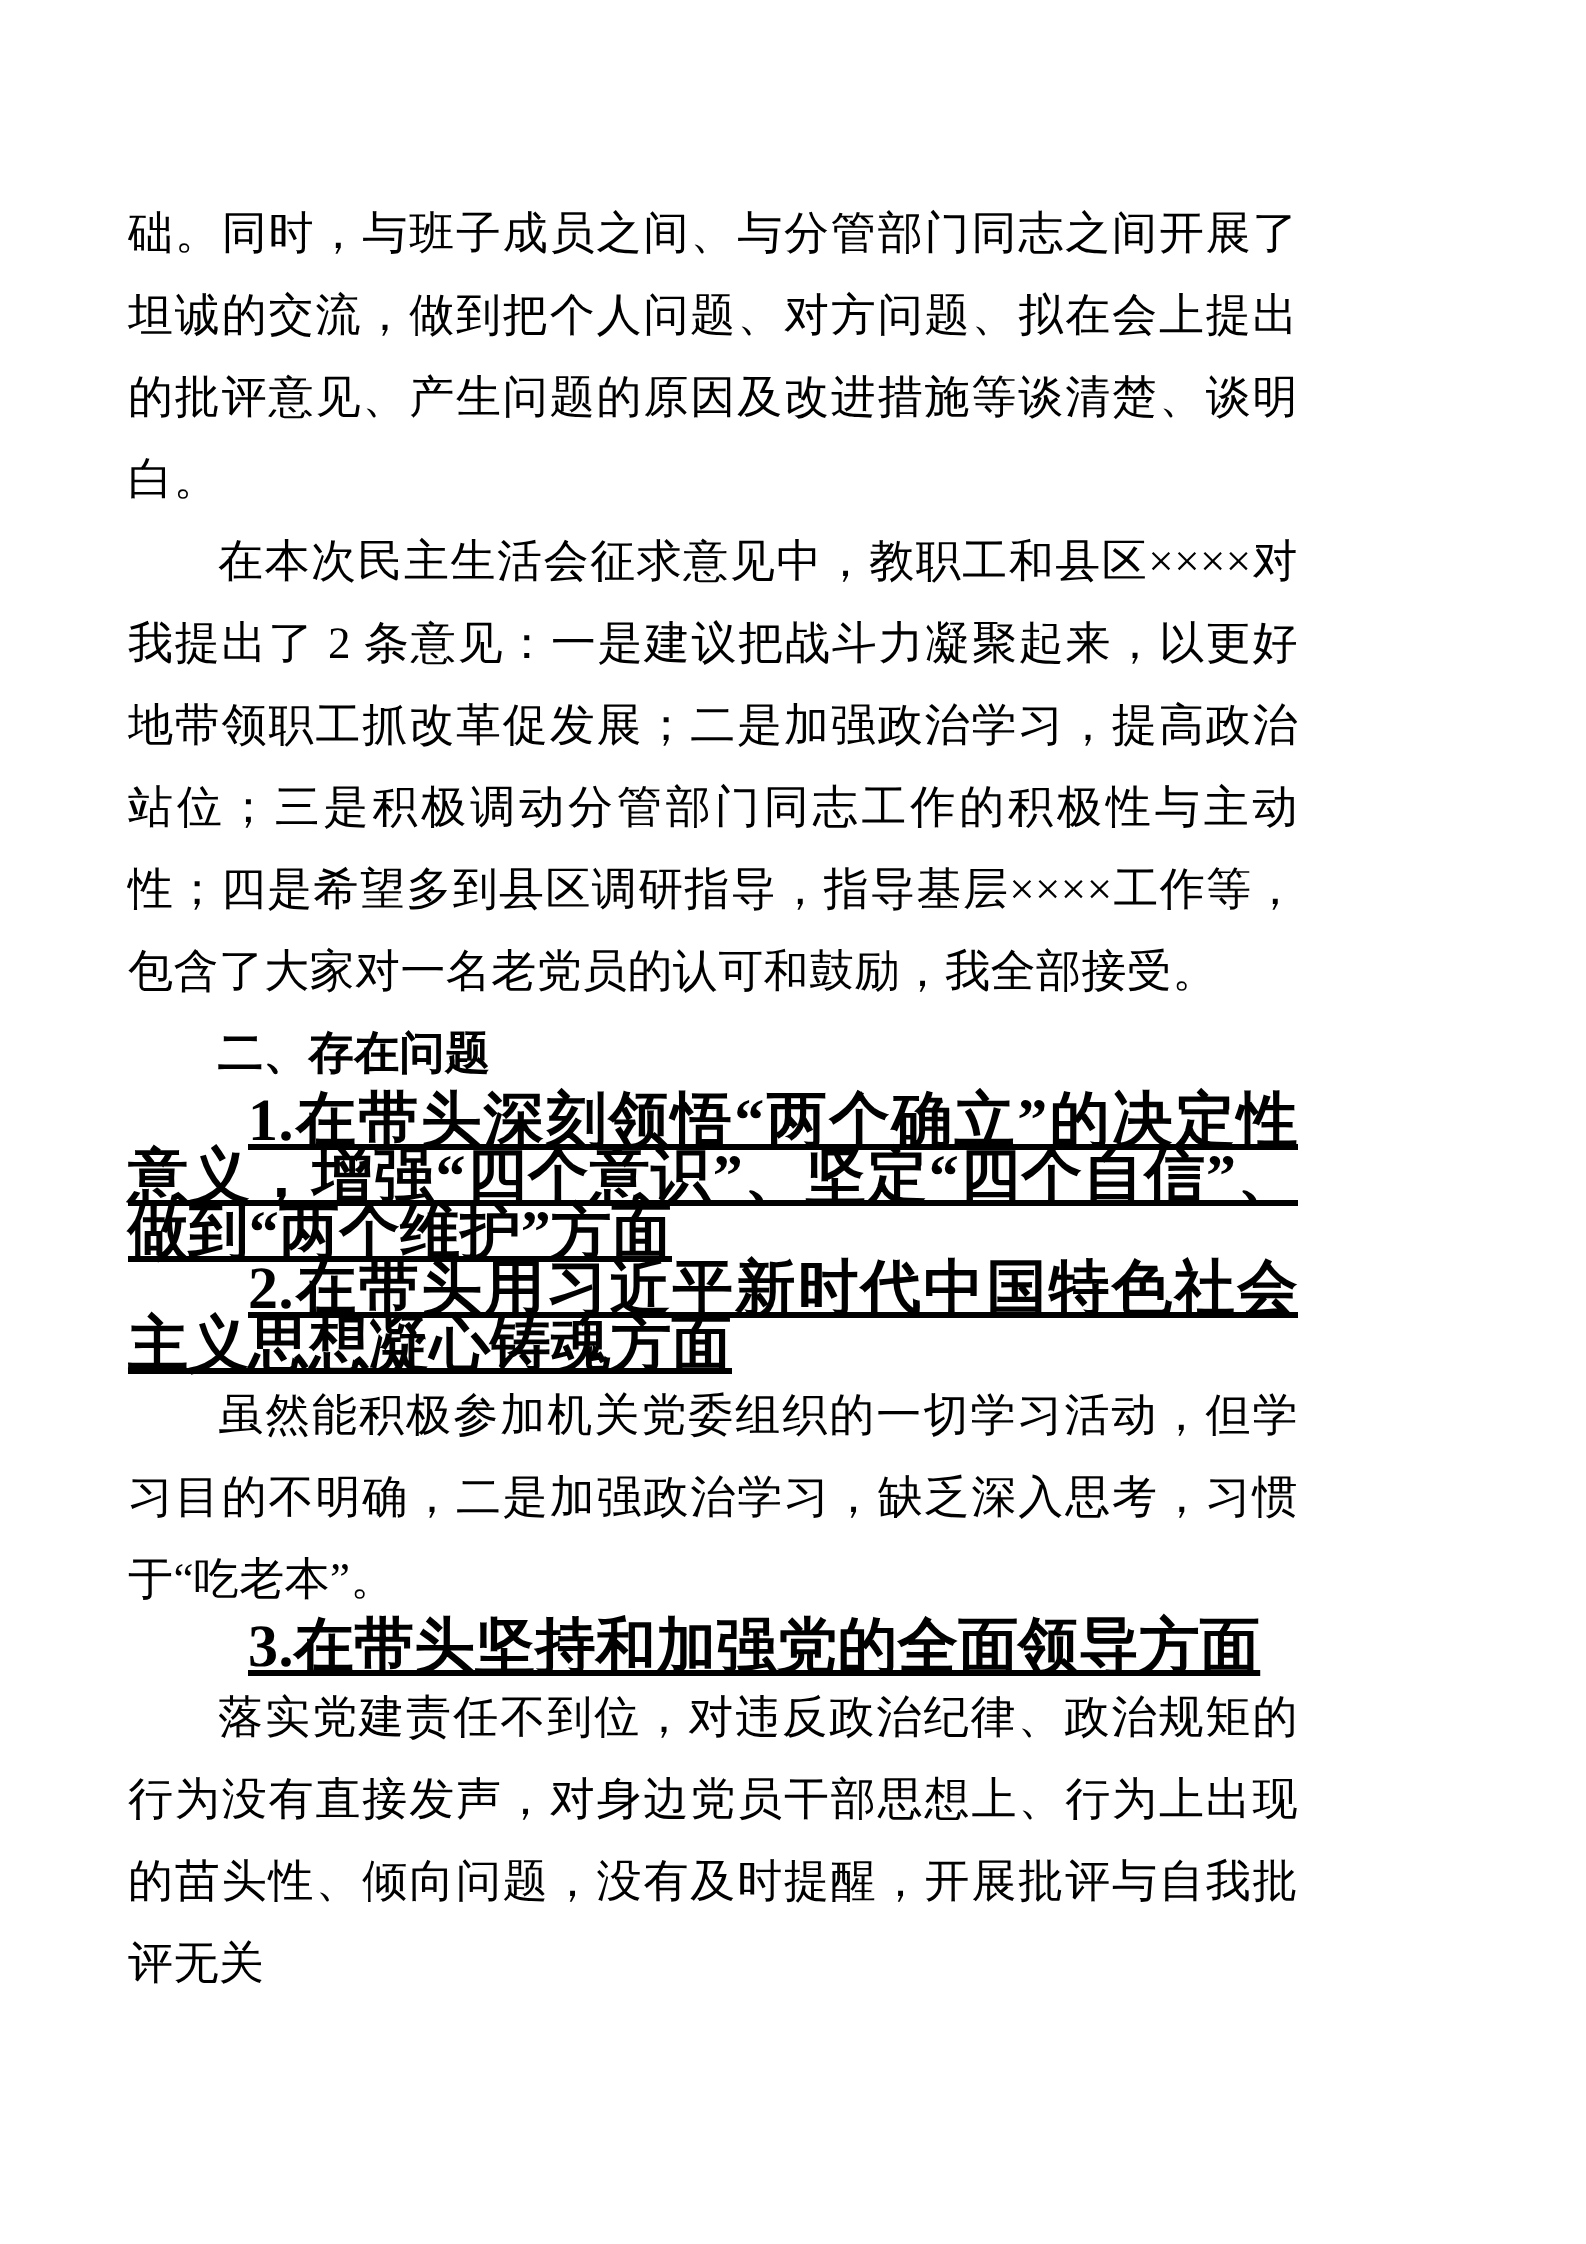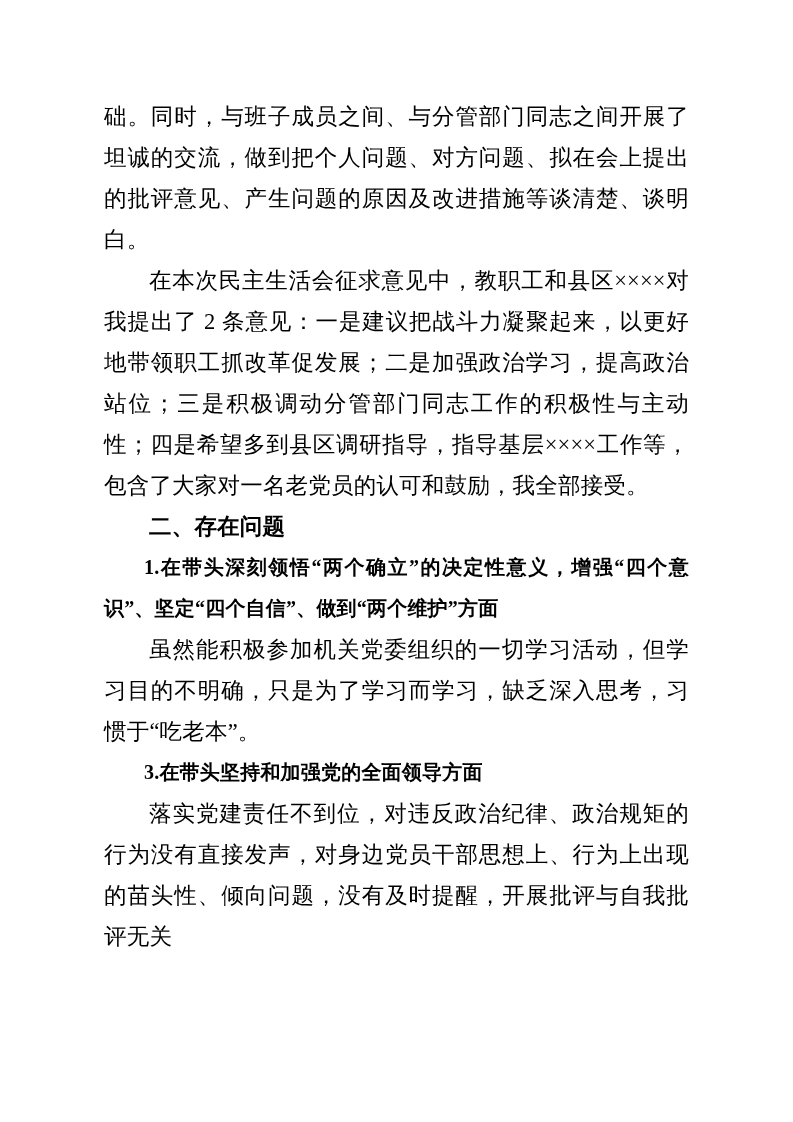--- a/index.html
+++ b/index.html
@@ -12,21 +12,21 @@
     height: 1122px;
     font-family: "Liberation Serif", "DejaVu Serif", serif;
     color: #000000;
     position: relative;
     overflow: hidden;
   }
   .page {
     box-sizing: border-box;
     width: 793px;
     height: 1122px;
-    padding: 96px 104px 0 104px;
+    padding: 96px 104px 0 64px;
   }
   .doc-body {
     width: 585px;
   }
   p {
     margin: 0;
     font-size: 22.5px;
     line-height: 41px;
     text-align: justify;
     text-justify: inter-ideograph;
@@ -38,43 +38,45 @@
   .heading {
     font-weight: bold;
     text-indent: 2em;
     font-size: 22.5px;
     line-height: 41px;
     font-family: Liberation Serif, serif;
   }
   .subheading {
     font-weight: bold;
     text-indent: 2em;
-    font-size: 20px;
-    line-height: 41px;
+    font-size: 30px;
+    line-height: 28px;
+    text-decoration: underline;
   }
   .no-indent {
     text-indent: 0;
   }
 </style>
 </head>
 <body>
 
 <div class="page">
   <div class="doc-body">
 
     <p class="para no-indent">础。同时，与班子成员之间、与分管部门同志之间开展了坦诚的交流，做到把个人问题、对方问题、拟在会上提出的批评意见、产生问题的原因及改进措施等谈清楚、谈明白。</p>
 
     <p class="para">在本次民主生活会征求意见中，教职工和县区××××对我提出了 2 条意见：一是建议把战斗力凝聚起来，以更好地带领职工抓改革促发展；二是加强政治学习，提高政治站位；三是积极调动分管部门同志工作的积极性与主动性；四是希望多到县区调研指导，指导基层××××工作等，包含了大家对一名老党员的认可和鼓励，我全部接受。</p>
 
     <p class="heading">二、存在问题</p>
 
     <p class="subheading">1.在带头深刻领悟“两个确立”的决定性意义，增强“四个意识”、坚定“四个自信”、做到“两个维护”方面</p>
 
 
+    <p class="subheading">2.在带头用习近平新时代中国特色社会主义思想凝心铸魂方面</p>
 
-    <p class="para">虽然能积极参加机关党委组织的一切学习活动，但学习目的不明确，只是为了学习而学习，缺乏深入思考，习惯于“吃老本”。</p>
+    <p class="para">虽然能积极参加机关党委组织的一切学习活动，但学习目的不明确，二是加强政治学习，缺乏深入思考，习惯于“吃老本”。</p>
 
     <p class="subheading">3.在带头坚持和加强党的全面领导方面</p>
 
     <p class="para">落实党建责任不到位，对违反政治纪律、政治规矩的行为没有直接发声，对身边党员干部思想上、行为上出现的苗头性、倾向问题，没有及时提醒，开展批评与自我批评无关</p>
 
   </div>
 </div>
 
 </body></html>

